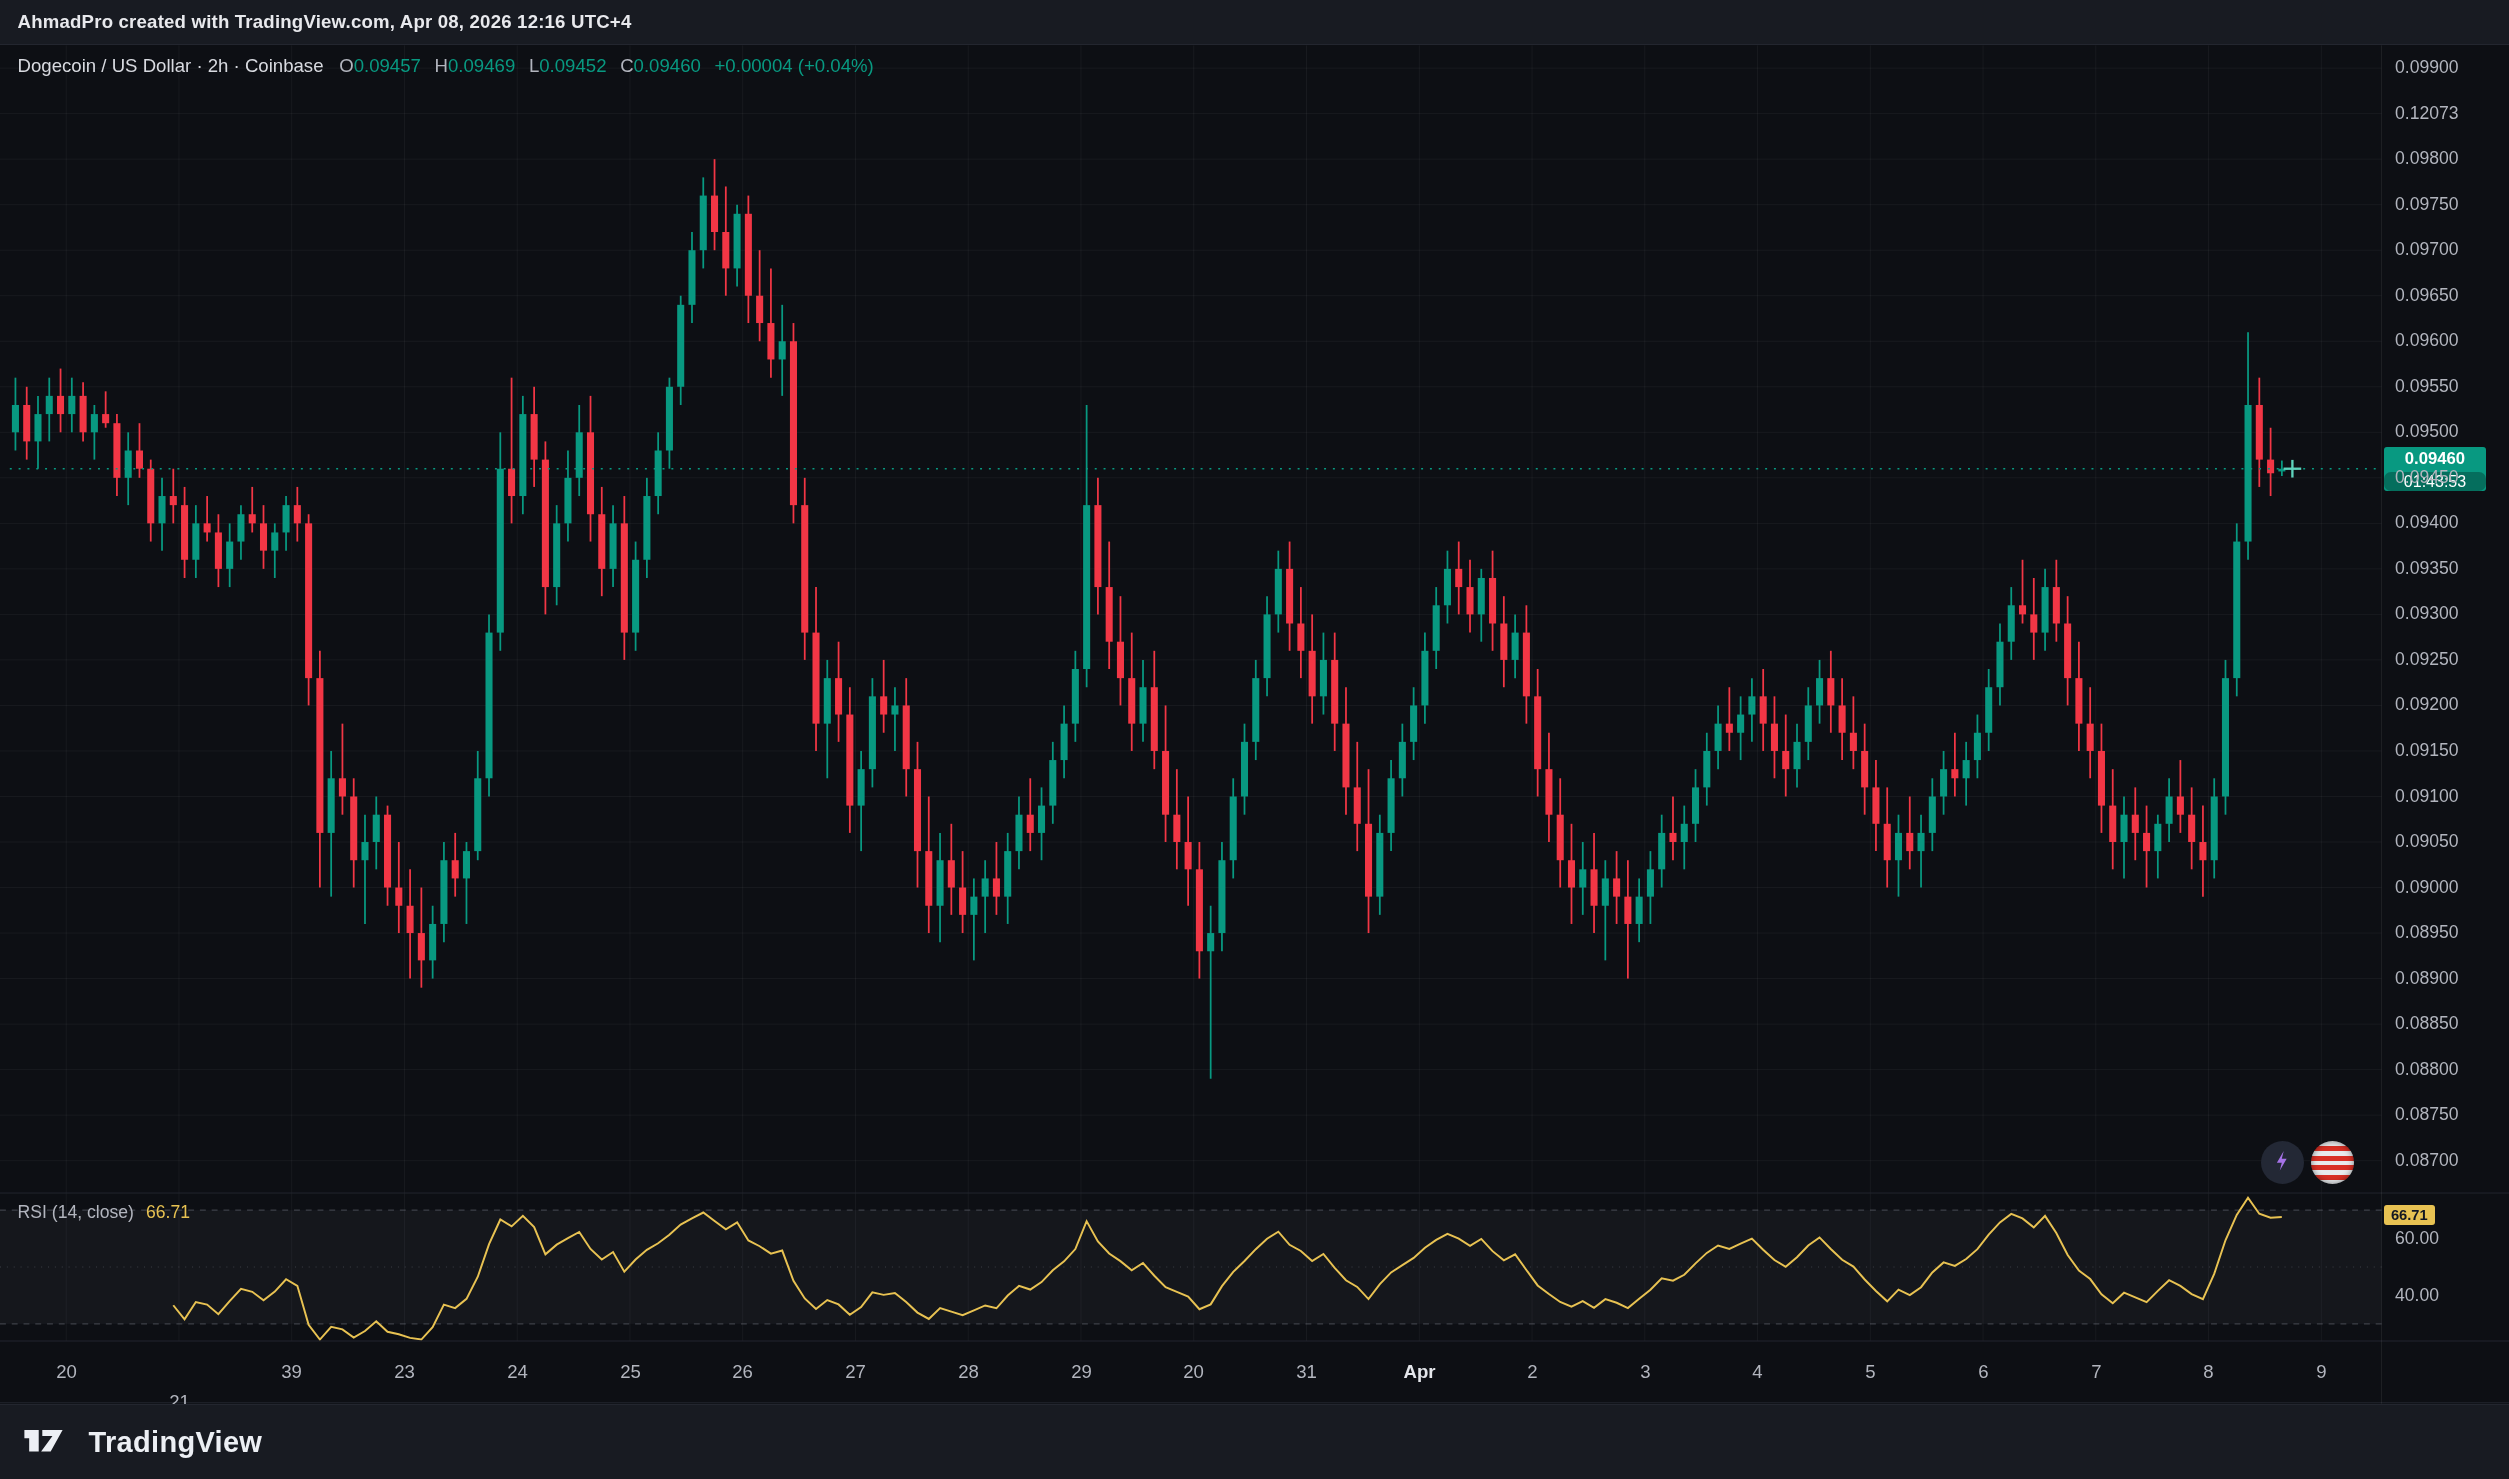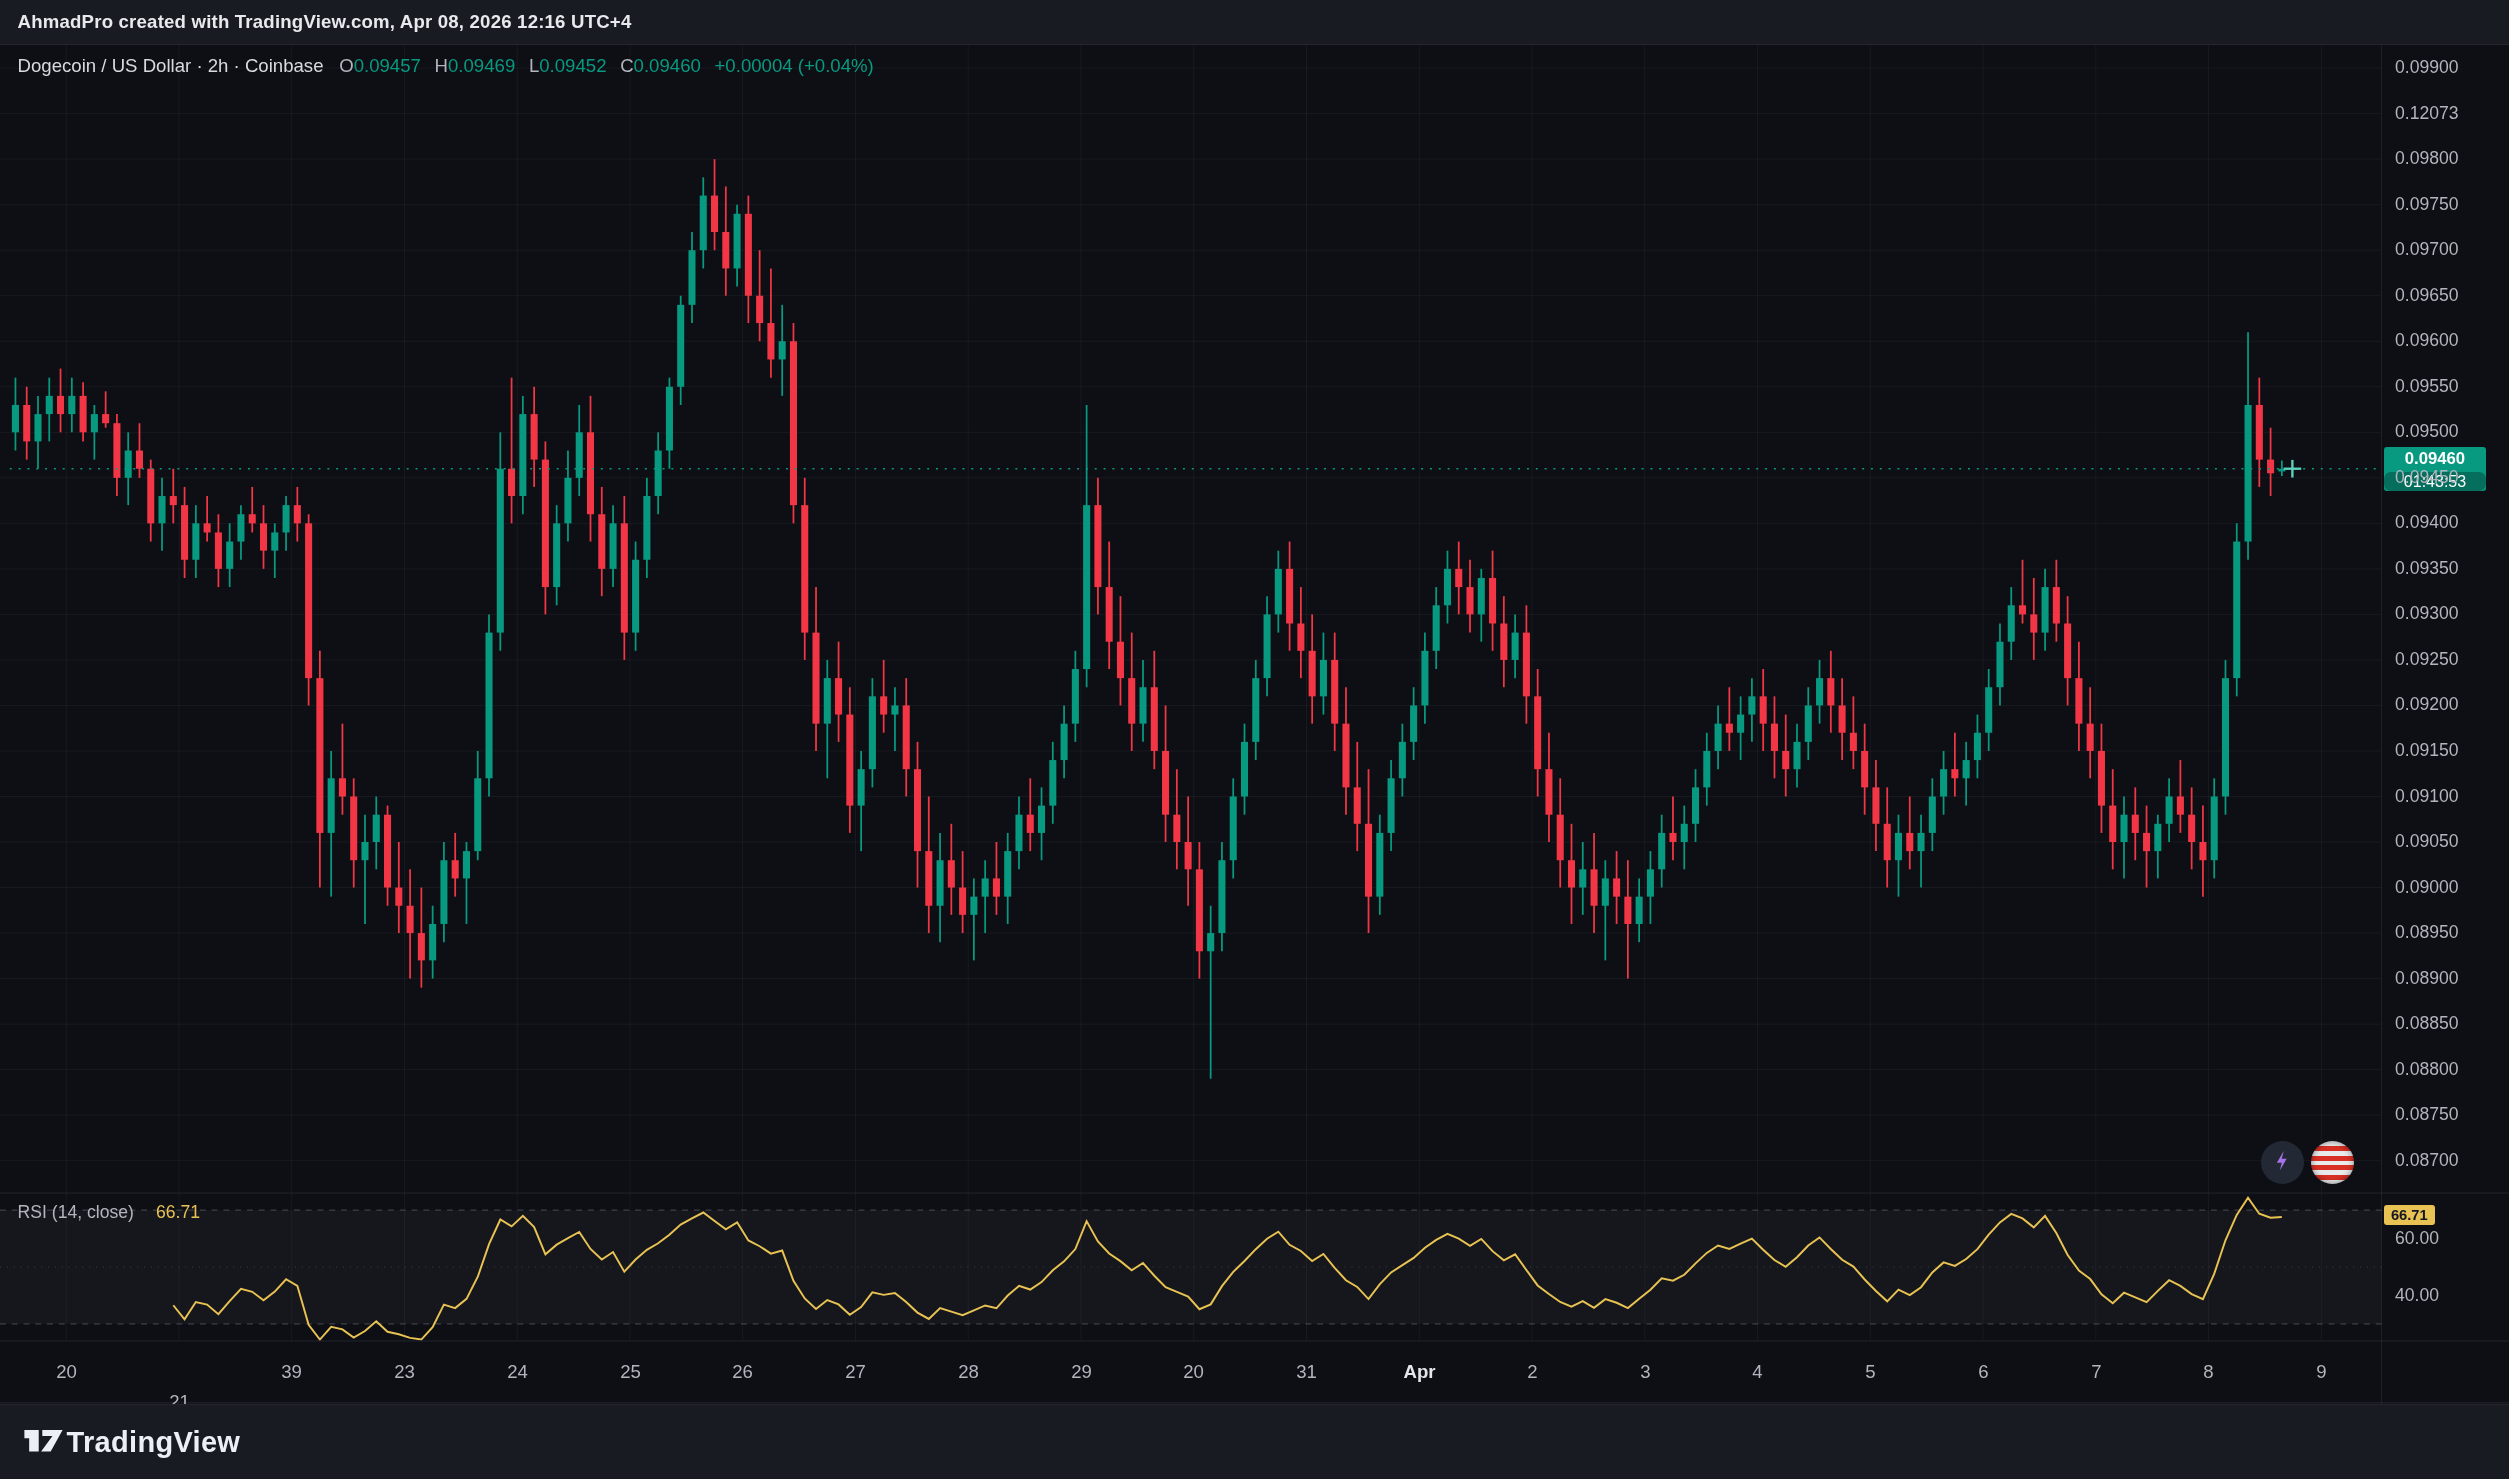--- a/index.html
+++ b/index.html
@@ -28,38 +28,38 @@
   .time-label{position:absolute;font-size:18.6px;color:var(--axis_text,#b2b5be);width:59px;text-align:center;line-height:23.5px;}
   .time-label.major{color:#e4e6eb;font-weight:700;}
 
   
   #price-label{position:absolute;left:2384px;top:447px;width:102px;border-radius:2.9px;overflow:hidden;
                background:var(--price_label_bg,#089981);text-align:center;color:#fff;}
   #price-label .pl-price{font-size:16.7px;font-weight:700;line-height:24.5px;}
   #price-label .pl-countdown{font-size:16px;line-height:19.6px;background:rgba(0,0,0,0.28);color:#ffffff;border-radius:7px;}
 
   
-  #rsi-legend{position:absolute;left:17.6px;top:1202px;font-size:17.6px;display:flex;gap:22px;}
+  #rsi-legend{position:absolute;left:17.6px;top:1202px;font-size:17.6px;display:flex;gap:12px;}
   #rsi-legend .name{color:#b2b5be;}
   #rsi-legend .val{color:var(--rsi_line,#e8c252);}
   #rsi-badge{position:absolute;left:2384px;top:1208px;background:var(--rsi_badge_bg,#e8c252);color:#131722;
              font-size:14.7px;font-weight:700;padding:2px 6.9px;border-radius:2.9px;}
 
   
   .float-icon{position:absolute;width:43px;height:43px;border-radius:50%;display:flex;align-items:center;justify-content:center;
               border:none;cursor:pointer;padding:0;}
   #flash-btn{left:2261px;top:1141px;background:#232835;}
   #ball-btn{left:2311px;top:1141px;background:repeating-linear-gradient(180deg,#e8eaec 0 4.9px,#d93025 4.9px 9.8px);
             box-shadow:inset 0 0 5.9px rgba(0,0,0,.45);}
 
   
   #bottombar{position:absolute;left:0;top:1404px;width:2509px;height:75px;background:var(--panel_bg,#181b22);
              border-top:1px solid var(--divider,#23262f);display:flex;align-items:center;gap:13.7px;padding-left:21.6px;box-sizing:border-box;}
   #bottombar .wordmark{font-size:29px;font-weight:700;color:#eceff4;letter-spacing:0.3px;}
-  #bottombar button{background:none;border:none;display:flex;align-items:center;gap:2px;cursor:pointer;padding:0;}
+  #bottombar button{background:none;border:none;display:flex;align-items:center;gap:24px;cursor:pointer;padding:0;}
 </style>
 </head>
 <body>
 
 <div id="app">
 
   <div id="topbar">
     <span>AhmadPro created with TradingView.com, Apr 08, 2026 12:16 UTC+4</span>
   </div>
 

